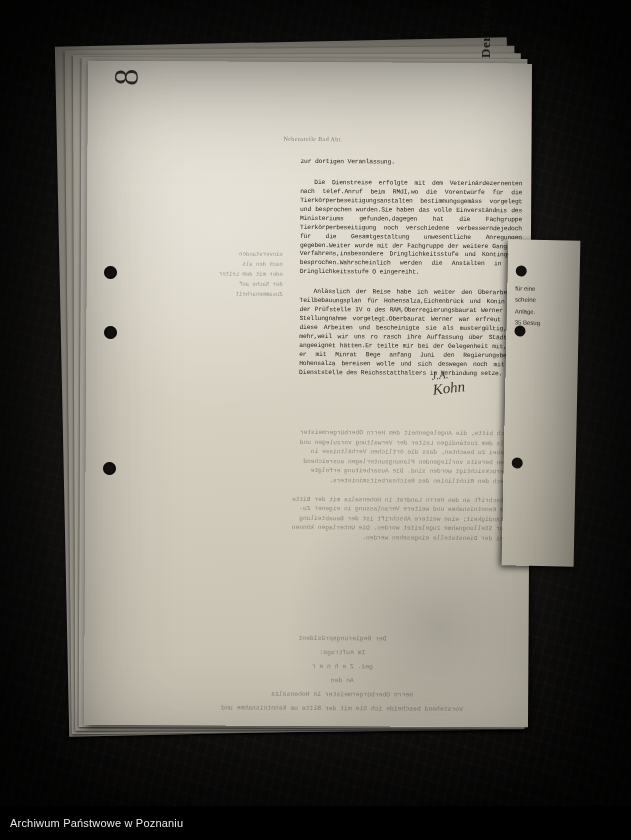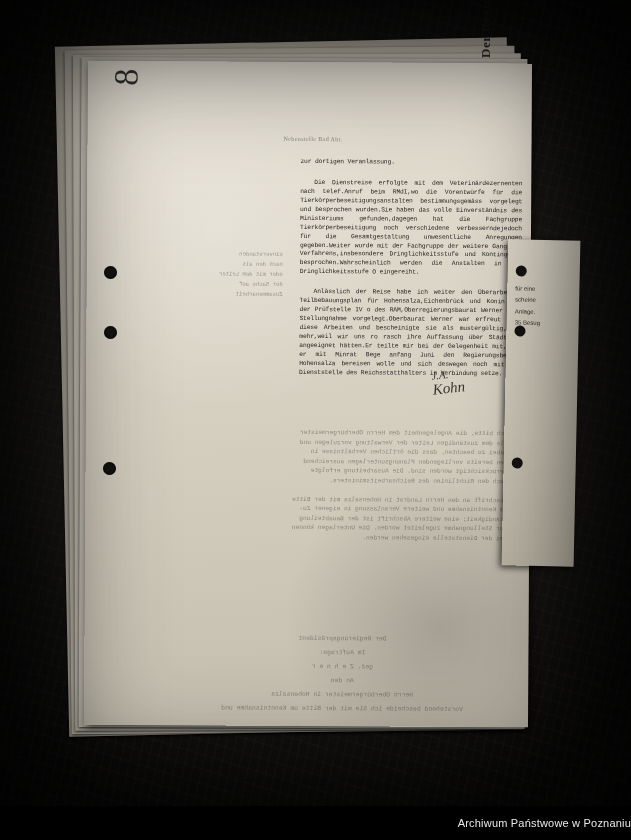--- a/index.html
+++ b/index.html
@@ -247,21 +247,20 @@
     width: 631px;
     height: 34px;
     background: #000;
     color: #e8e8e8;
     font-size: 11px;
     display: flex;
     align-items: center;
     padding-left: 10px;
     box-sizing: border-box;
     letter-spacing: .2px;
-    justify-content: flex-end;
   }
 
   .edge-vignette {
     position: absolute;
     inset: 0;
     pointer-events: none;
     box-shadow: inset 0 0 120px 40px rgba(0,0,0,.85);
   }
 </style>
 </head>

